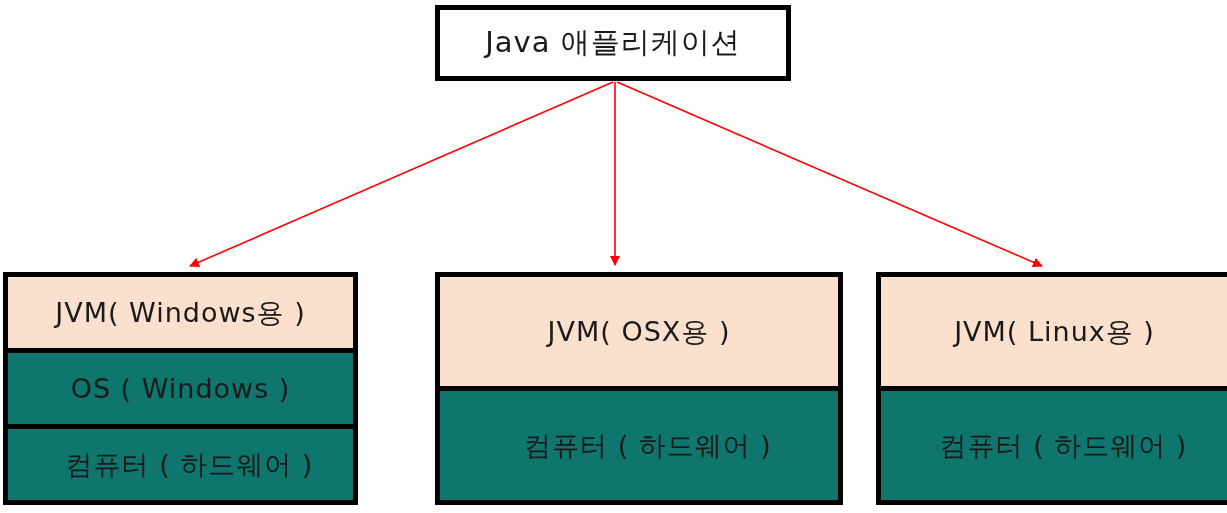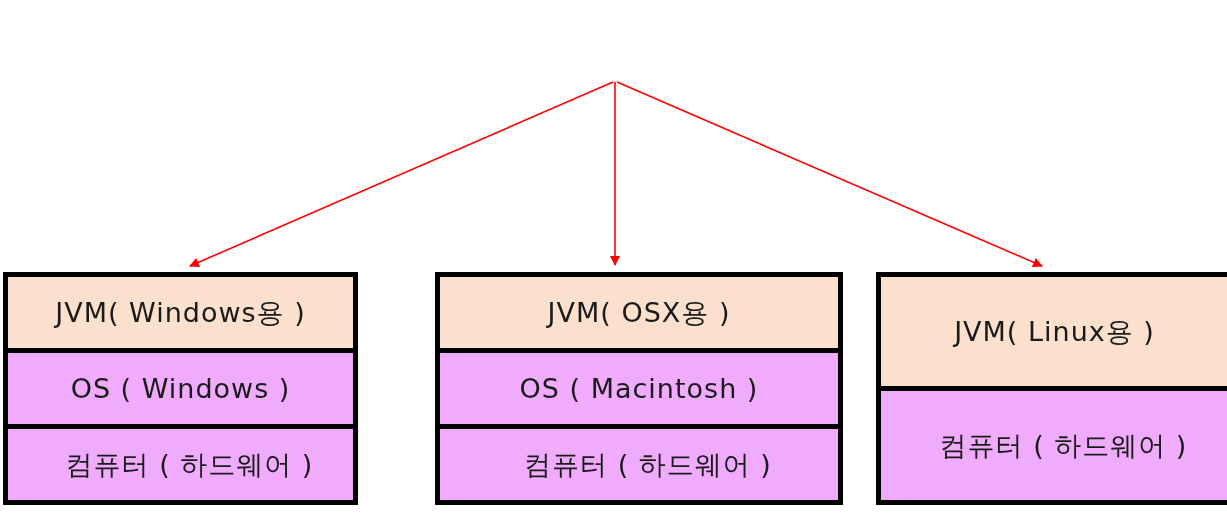--- a/index.html
+++ b/index.html
@@ -43,37 +43,40 @@
   #stack-osx     { left: 435px; width: 408px; }
   #stack-linux   { left: 868px; width: 357px; margin-left: 8px; }
   .row {
     flex: 1;
     display: flex;
     align-items: center;
     justify-content: center;
     border-bottom: 5px solid #000000;
     font-size: 27px;
     letter-spacing: 1px;
-    background: #f0abfc;
+    background: #0f766e;
   }
   .row:last-child { border-bottom: none; padding-left: 18px; }
   .row.jvm { background: #FAE0CD; }
   #arrows {
     position: absolute;
     left: 0; top: 0;
     width: 1227px; height: 513px;
     z-index: 3;
     pointer-events: none;
   }
 </style>
 </head>
 <body>
 
 <div id="canvas">
 
+  <div class="box" id="title-box">
+    <span>Java 애플리케이션</span>
+  </div>
 
   <svg id="arrows" viewBox="0 0 1227 513" xmlns="http://www.w3.org/2000/svg">
     <defs>
       <marker id="arrowhead" markerWidth="11" markerHeight="10" refX="9" refY="5" orient="auto" markerUnits="userSpaceOnUse">
         <path d="M0,0 L10,5 L0,10 Z" fill="#FF0000"></path>
       </marker>
     </defs>
     <line x1="613" y1="82" x2="190" y2="266" stroke="#FF0000" stroke-width="1.6" marker-end="url(#arrowhead)"></line>
     <line x1="615" y1="82" x2="615" y2="265" stroke="#FF0000" stroke-width="1.6" marker-end="url(#arrowhead)"></line>
     <line x1="617" y1="82" x2="1042" y2="266" stroke="#FF0000" stroke-width="1.6" marker-end="url(#arrowhead)"></line>
@@ -89,23 +92,20 @@
     <div class="row">
       <span>컴퓨터 ( 하드웨어 )</span>
     </div>
   </div>
 
   <div class="stack" id="stack-osx">
     <div class="row jvm">
       <span>JVM( OSX용 )</span>
     </div>
     <div class="row">
-      <span>OS ( Macintosh )</span>
-    </div>
-    <div class="row">
       <span>컴퓨터 ( 하드웨어 )</span>
     </div>
   </div>
 
   <div class="stack" id="stack-linux">
     <div class="row jvm">
       <span>JVM( Linux용 )</span>
     </div>
     <div class="row">
       <span>컴퓨터 ( 하드웨어 )</span>

